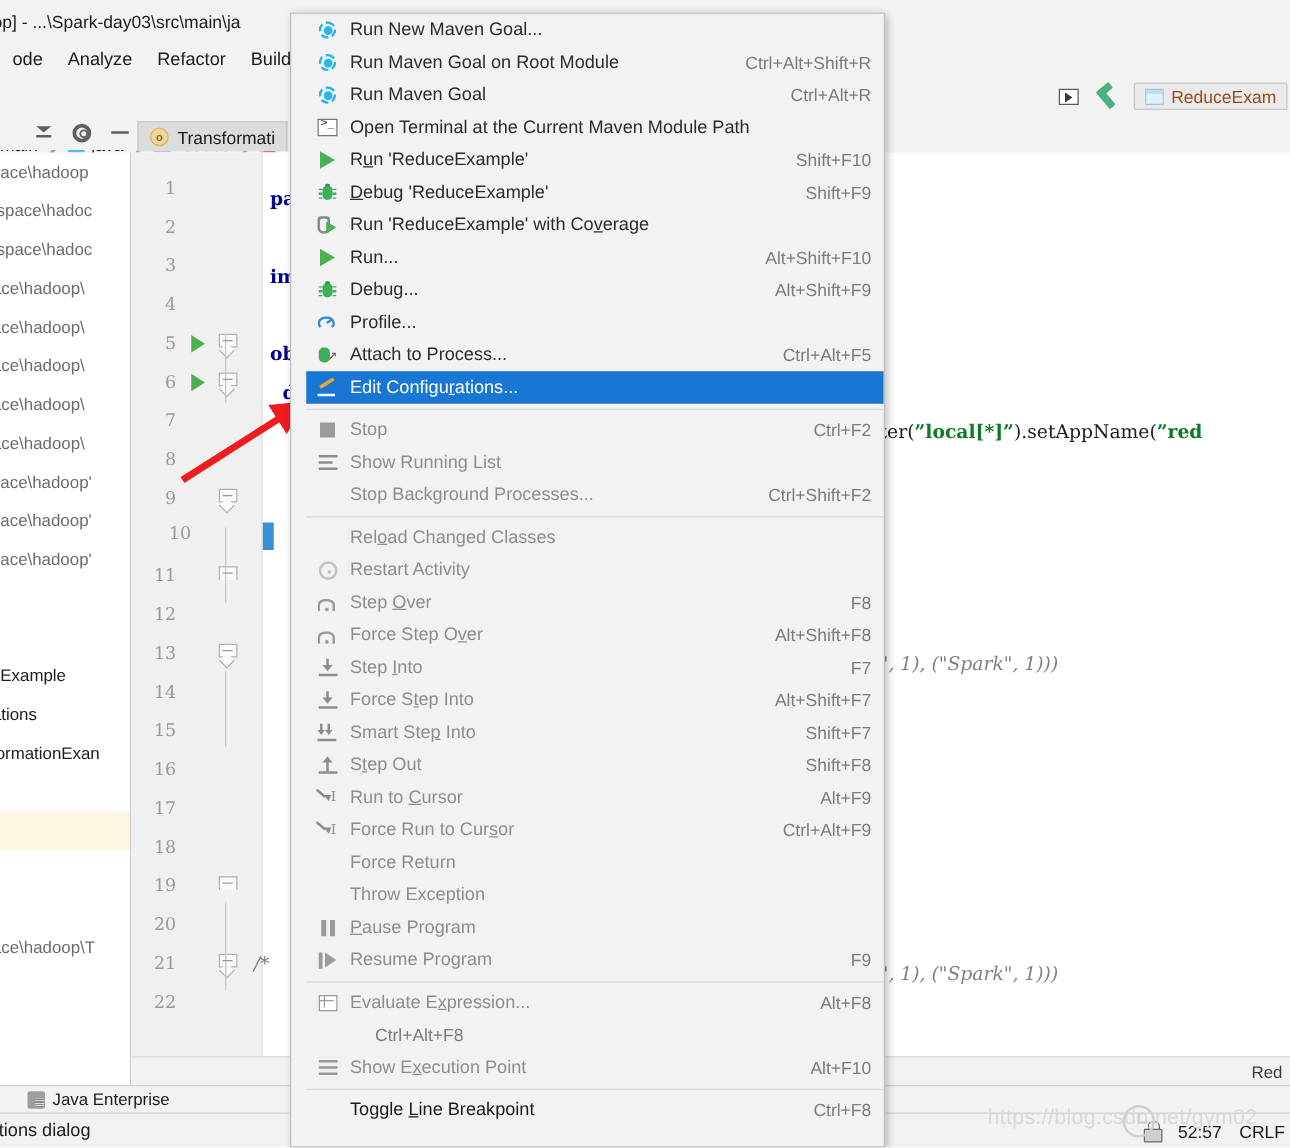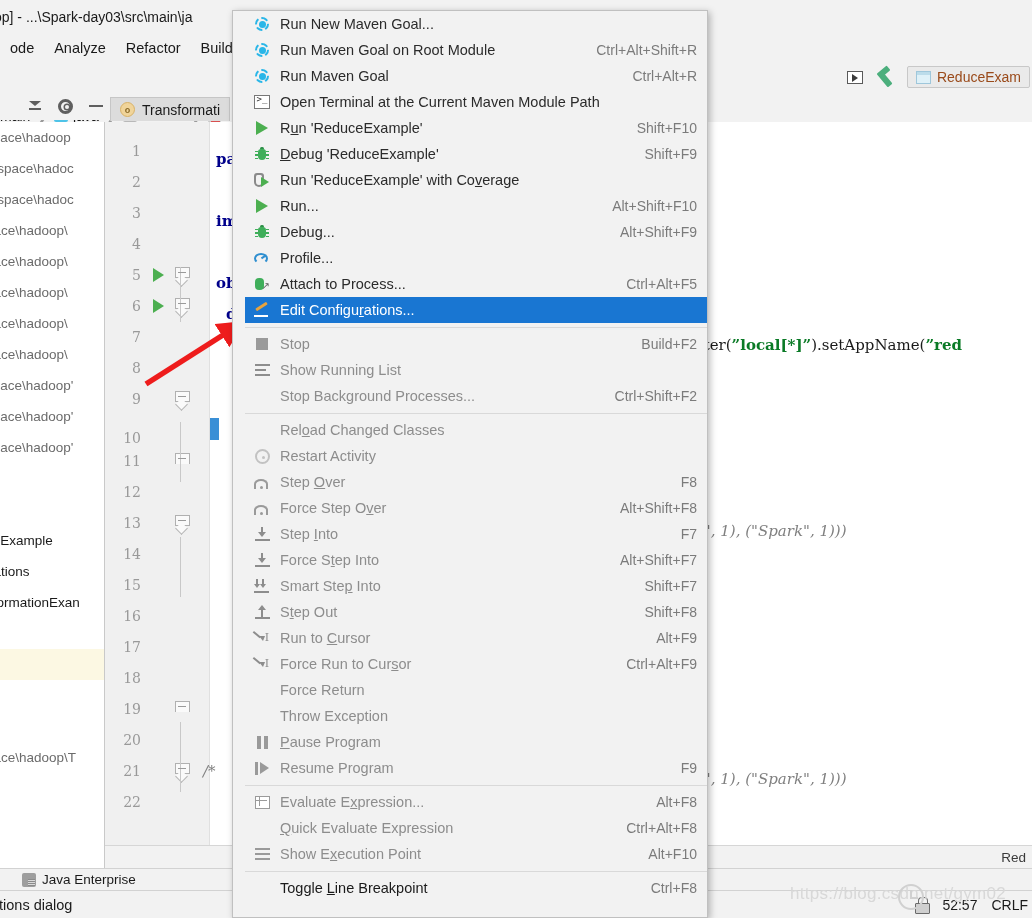--- a/index.html
+++ b/index.html
@@ -522,21 +522,21 @@
             <div class="gl-num">9</div>
             <div class="gl-run"></div>
             <div class="gl-fold">
               <div class="fold-icon">
                 <div class="shape"></div>
                 <div class="tip"></div>
                 <div class="bar"></div>
               </div>
             </div>
           </div>
-          <div class="gutter-line" style="top: 300px;">
+          <div class="gutter-line" style="top: 289px; padding-left: 12px;">
             <div class="gl-num">10</div>
             <div class="gl-run"></div>
             <div class="gl-fold"></div>
           </div>
           <div class="gutter-line" style="top: 323px;">
             <div class="gl-num">11</div>
             <div class="gl-run"></div>
             <div class="gl-fold">
               <div class="fold-icon up">
                 <div class="shape"></div>
@@ -804,21 +804,21 @@
           </span>
         </span>
         <span class="mi-label">Edit Configu<u>r</u>ations...</span>
       </div>
       <div class="menu-sep"></div>
       <div class="mi disabled">
         <span class="mi-icon">
           <span class="ic-stop"></span>
         </span>
         <span class="mi-label">Stop</span>
-        <span class="mi-shortcut">Build+F2</span>
+        <span class="mi-shortcut">Ctrl+F2</span>
       </div>
       <div class="mi disabled">
         <span class="mi-icon">
           <span class="ic-list">
             <i class="a"></i>
             <i class="b"></i>
             <i class="c"></i>
           </span>
         </span>
         <span class="mi-label">Show Running List</span>
@@ -955,21 +955,20 @@
       <div class="menu-sep"></div>
       <div class="mi disabled">
         <span class="mi-icon">
           <span class="ic-eval"></span>
         </span>
         <span class="mi-label">Evaluate E<u>x</u>pression...</span>
         <span class="mi-shortcut">Alt+F8</span>
       </div>
       <div class="mi disabled">
         <span class="mi-icon"></span>
-        <span class="mi-label"><u>Q</u>uick Evaluate Expression</span>
         <span class="mi-shortcut">Ctrl+Alt+F8</span>
       </div>
       <div class="mi disabled">
         <span class="mi-icon">
           <span class="ic-exec">
             <i class="a"></i>
             <i class="b"></i>
             <i class="c"></i>
           </span>
         </span>

